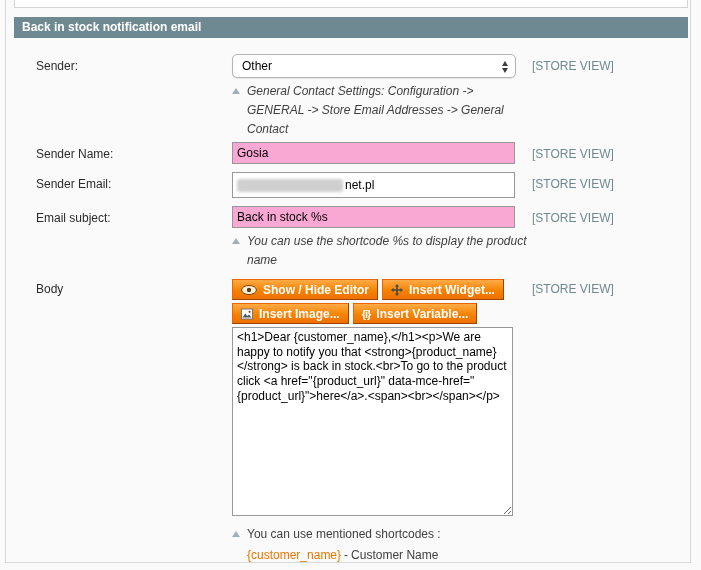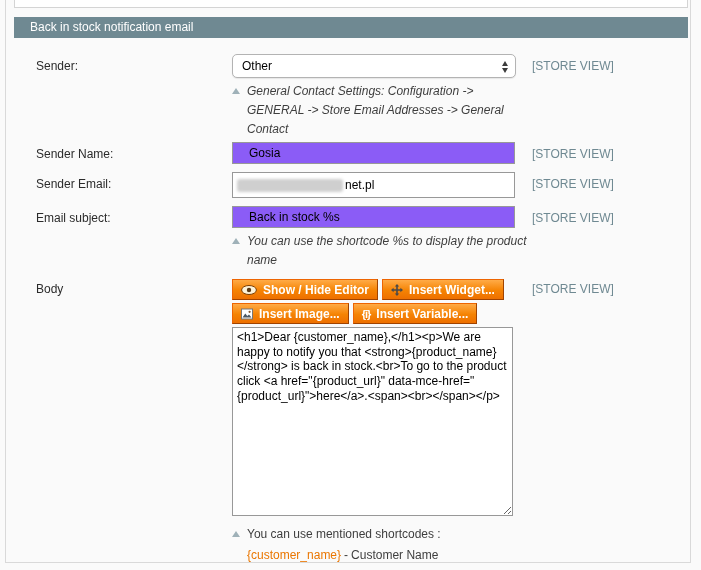--- a/index.html
+++ b/index.html
@@ -3,21 +3,21 @@
 <meta charset="utf-8">
 <style>
   html,body{margin:0;padding:0;}
   .page{position:relative;width:701px;height:570px;background:#fafafa;overflow:hidden;
         font-family:"Liberation Sans",sans-serif;font-size:12px;color:#2b2b2b;}
   .outer-border{position:absolute;left:5px;top:-10px;width:686px;height:573px;
         border:1px solid #d9d9d9;box-sizing:border-box;pointer-events:none;background:transparent;}
   .prev-box{position:absolute;left:14px;top:-20px;width:674px;height:28px;background:#fff;
         border:1px solid #d4d4d4;box-sizing:border-box;}
   .section-head{position:absolute;left:14px;top:17px;width:674px;height:21px;background:#6f8992;
-        color:#fff;font-weight:normal;line-height:21px;padding-left:16px;box-sizing:border-box;}
+        color:#fff;font-weight:bold;line-height:21px;padding-left:8px;box-sizing:border-box;}
   .content{position:absolute;left:14px;top:38px;width:674px;}
 
   .frow{display:flex;align-items:flex-start;}
   .flabel{width:218px;padding:5px 0 0 22px;box-sizing:border-box;color:#2b2b2b;}
   .fvalue{width:300px;box-sizing:border-box;}
   .fscope{padding-top:5px;color:#6f8992;white-space:nowrap;text-align:center;}
 
   .r-sender{margin-top:16px;}
   .r-name{margin-top:3px;}
   .r-email{margin-top:8px;}
@@ -26,22 +26,22 @@
 
   .mac-select{position:relative;width:284px;height:24px;box-sizing:border-box;background:#fff;
         border:1px solid #b3b3b3;border-radius:5px;display:flex;align-items:center;
         padding:0 24px 0 9px;box-shadow:0 1px 1px rgba(0,0,0,0.08);cursor:default;color:#000;}
   .spinner{position:absolute;right:7px;top:6px;display:flex;flex-direction:column;align-items:center;}
   .tri-up{width:0;height:0;border-left:3.5px solid transparent;border-right:3.5px solid transparent;
         border-bottom:5px solid #3c3c3c;margin-bottom:2px;}
   .tri-down{width:0;height:0;border-left:3.5px solid transparent;border-right:3.5px solid transparent;
         border-top:5px solid #3c3c3c;}
 
-  .tinput{width:283px;height:22px;box-sizing:border-box;border:1px solid #989898;background:#8b5cf6;
-        padding:3px 16px;font-family:"Liberation Sans",sans-serif;font-size:12px;color:#000;}
+  .tinput{width:283px;height:22px;box-sizing:border-box;border:1px solid #989898;background:#f9a8d4;
+        padding:3px 4px;font-family:"Liberation Sans",sans-serif;font-size:12px;color:#000;}
   .fake-input{width:283px;height:22px;box-sizing:border-box;border:1px solid #989898;background:#fff;
         padding:12px 4px;display:flex;align-items:center;gap:2px;color:#000;}
   .redacted{display:inline-block;width:106px;height:13px;background:#cfcfcf;border-radius:3px;
         filter:blur(1.5px);}
 
   .note{position:relative;margin-top:4px;padding-left:15px;line-height:19px;color:#3e3e3e;
         width:300px;box-sizing:border-box;font-style:italic;}
   .note-tri{position:absolute;left:0;top:6px;width:0;height:0;border-left:4px solid transparent;
         border-right:4px solid transparent;border-bottom:6px solid #9fb1b8;}
 

